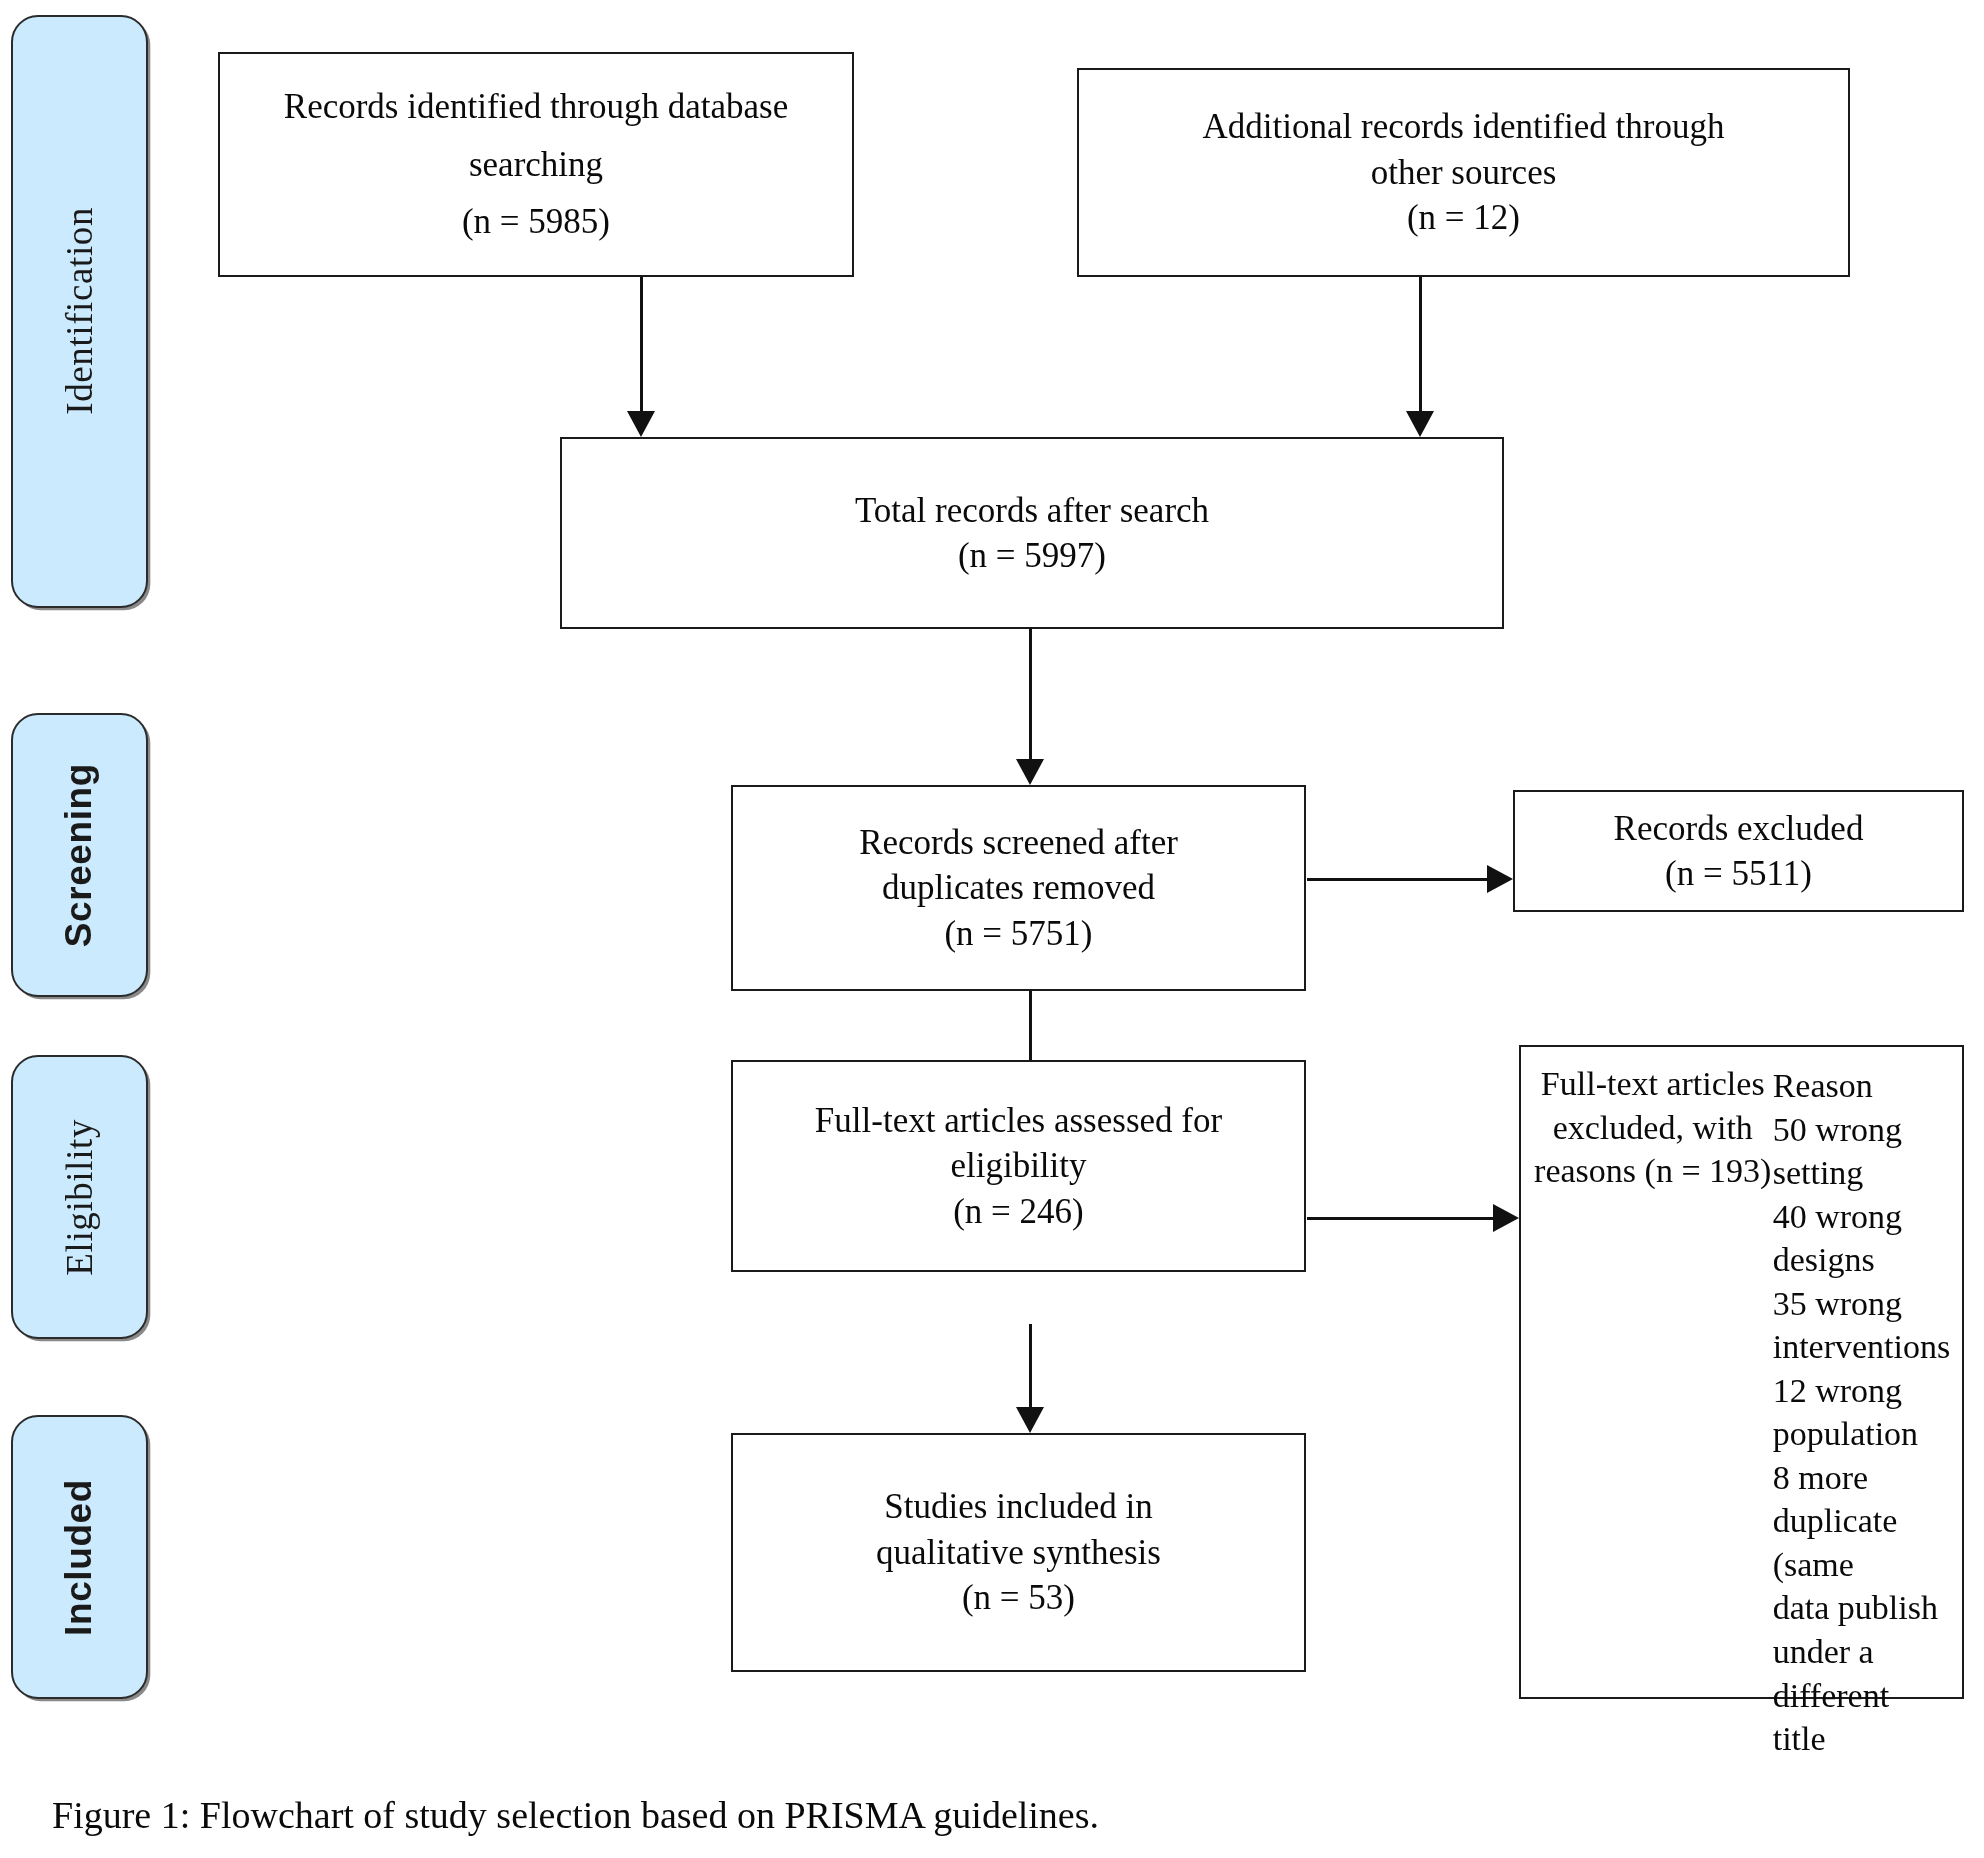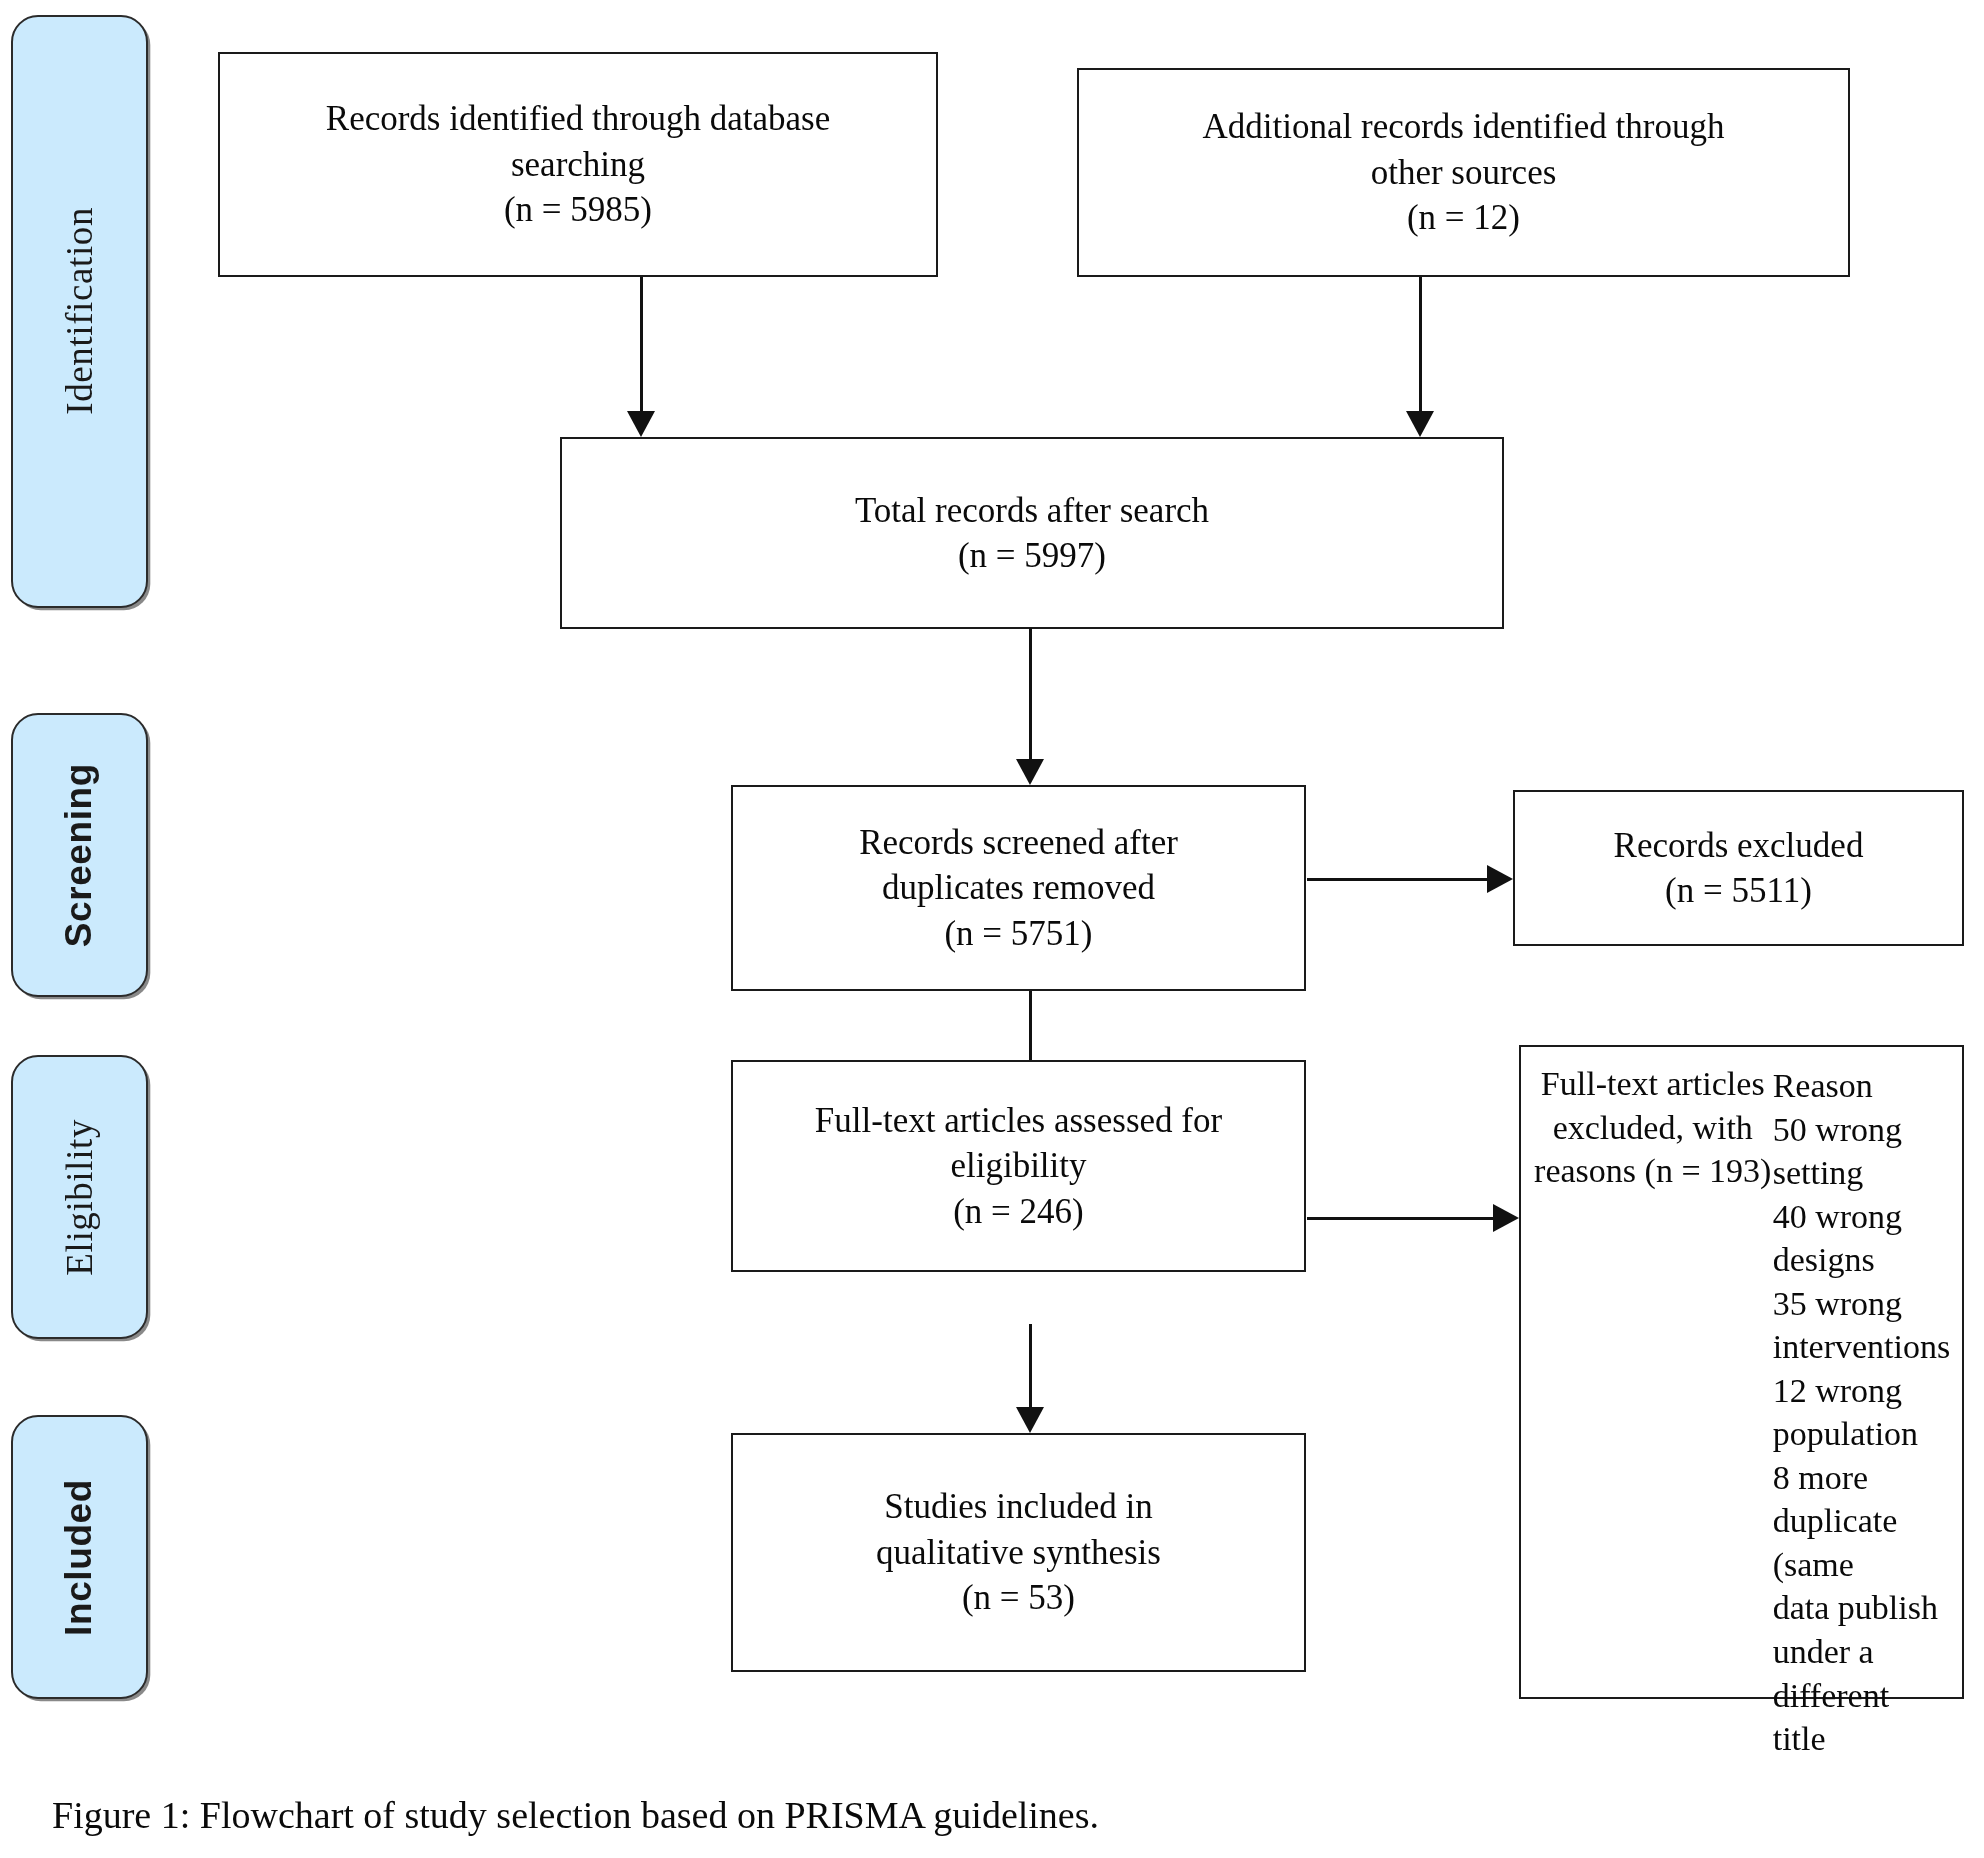--- a/index.html
+++ b/index.html
@@ -130,21 +130,21 @@
   </div>
 
   <div class="phase-tab" style="left:10.6px; top:1055px; width:137px; height:284px;">
     <span class="phase-label">Eligibility</span>
   </div>
 
   <div class="phase-tab sans" style="left:10.6px; top:1415px; width:137px; height:284px;">
     <span class="phase-label">Included</span>
   </div>
 
-  <div class="flow-box" style="left:218px; top:52px; width:720px; height:225px;">
+  <div class="flow-box" style="left:218px; top:52px; width:636px; height:225px;gap:12px;">
     <span class="line">Records identified through database</span>
     <span class="line">searching</span>
     <span class="line">(n = 5985)</span>
   </div>
 
   <div class="flow-box" style="left:1077px; top:68px; width:773px; height:209px;">
     <span class="line">Additional records identified through</span>
     <span class="line">other sources</span>
     <span class="line">(n = 12)</span>
   </div>
@@ -165,21 +165,21 @@
 
   <div class="flow-box" style="left:731px; top:785px; width:575px; height:206px;">
     <span class="line">Records screened after</span>
     <span class="line">duplicates removed</span>
     <span class="line">(n = 5751)</span>
   </div>
 
   <div class="hline" style="left:1307px; top:878px; width:183px;"></div>
   <div class="arrow-right" style="left:1487px; top:865px;"></div>
 
-  <div class="flow-box" style="left:1513px; top:790px; width:451px; height:156px;">
+  <div class="flow-box" style="left:1513px; top:790px; width:451px; height:122px;">
     <span class="line">Records excluded</span>
     <span class="line">(n = 5511)</span>
   </div>
 
   <div class="vline" style="left:1029px; top:991px; height:94px;"></div>
   <div class="arrow-down" style="left:1016px; top:1084px;"></div>
 
   <div class="flow-box" style="left:731px; top:1060px; width:575px; height:212px;">
     <span class="line">Full-text articles assessed for</span>
     <span class="line">eligibility</span>

